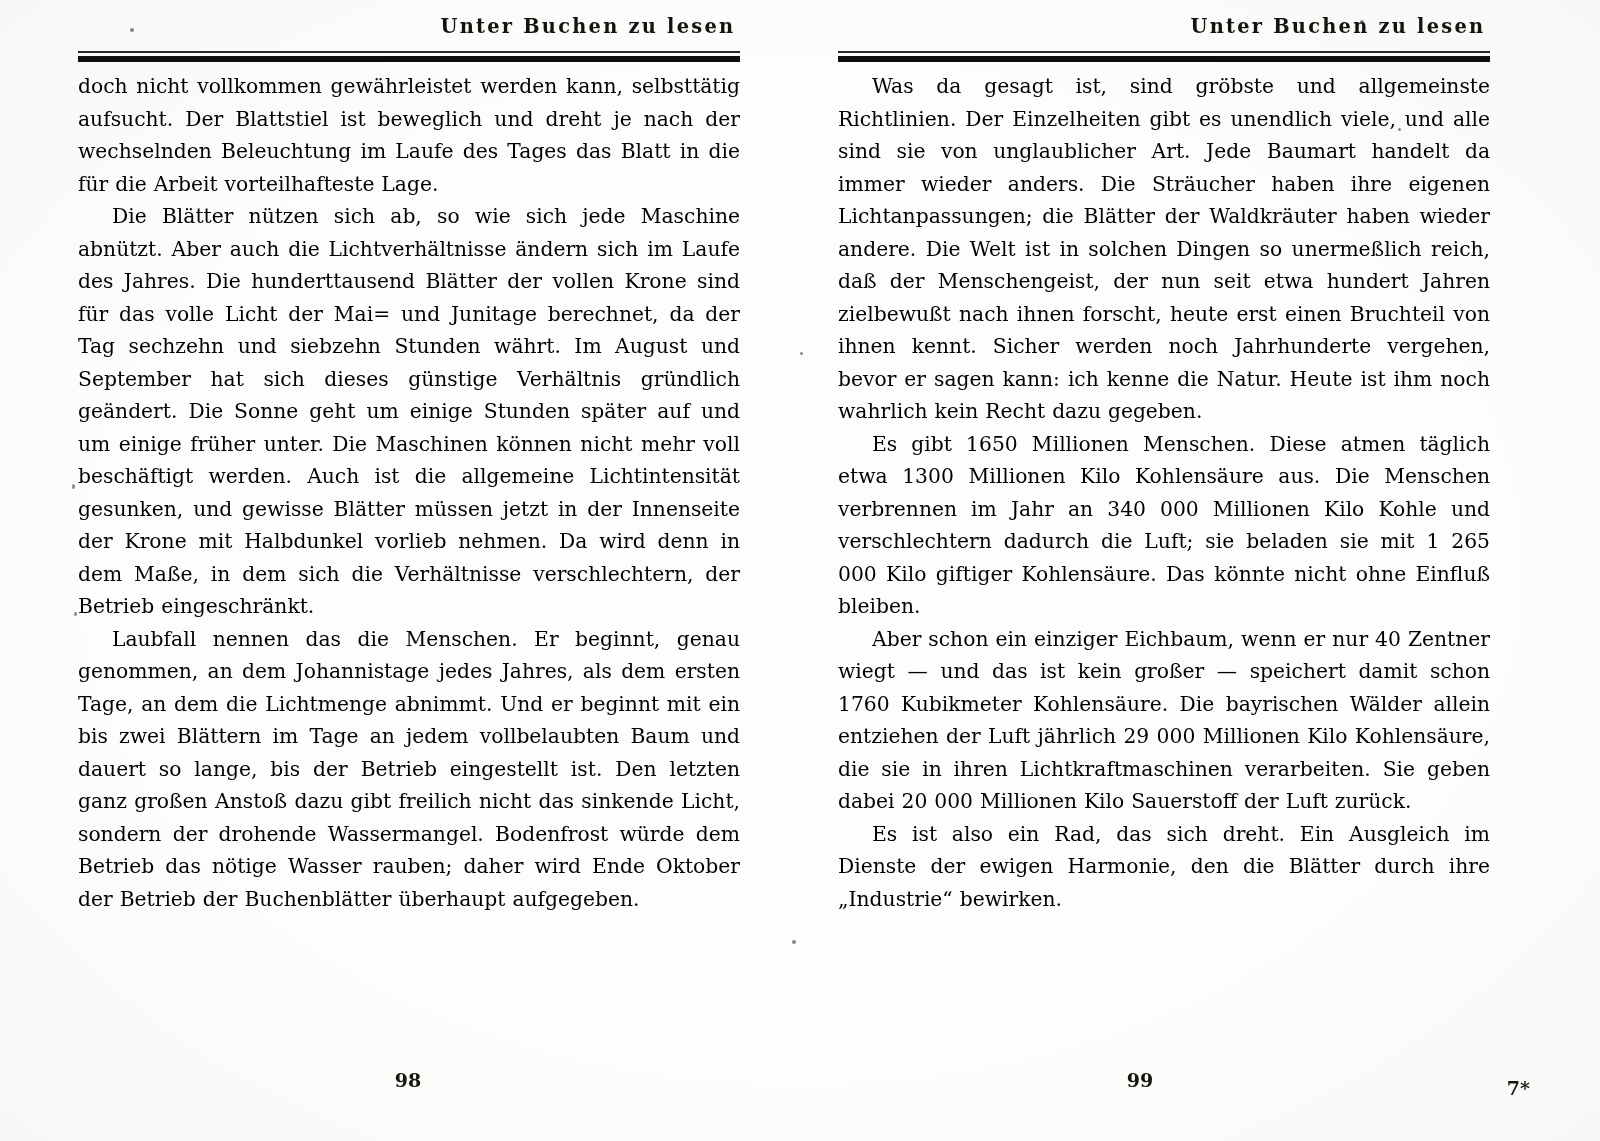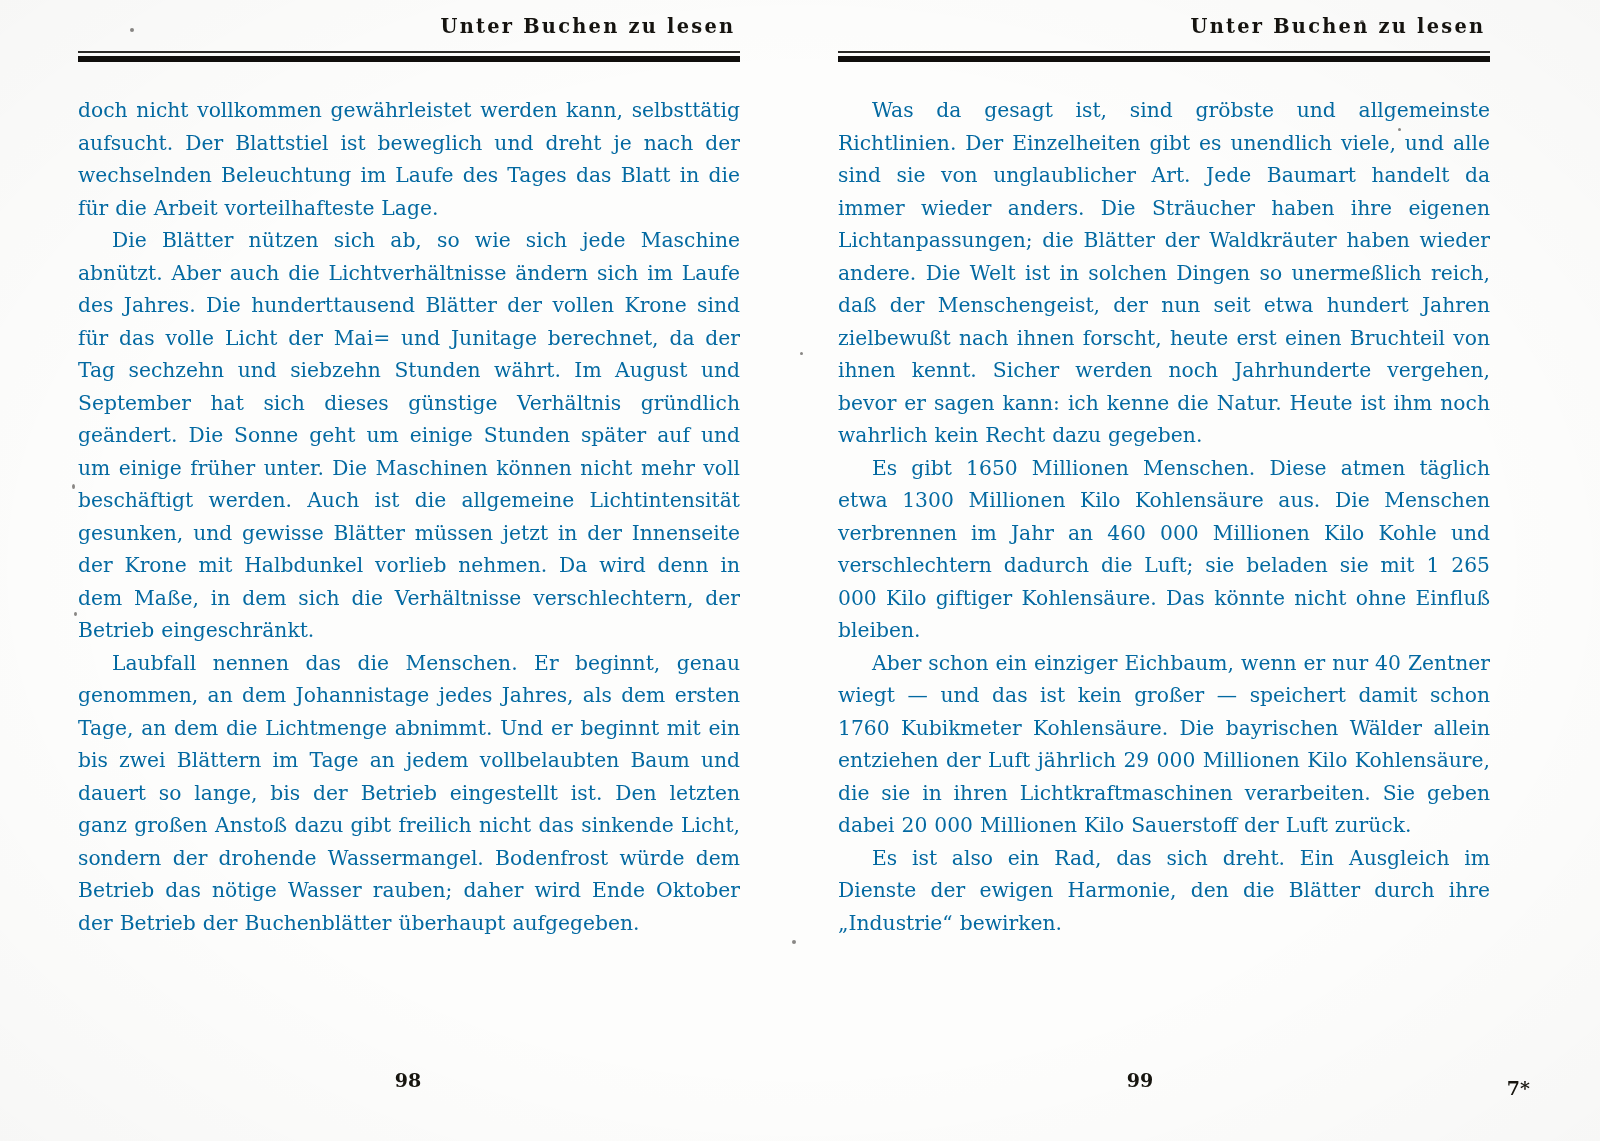--- a/index.html
+++ b/index.html
@@ -75,24 +75,24 @@
     margin-bottom: 3px;
     opacity: 0.92;
   }
   .rule-thick {
     height: 6px;
     background: #100e0c;
   }
 
   
   .col-body {
-    margin-top: 30px;
+    margin-top: 6px;
     font-size: 20.3px;
     line-height: 32.5px;
-    color: #0369a1;
+    color: #000000;
     text-align: justify;
     text-justify: inter-word;
     hyphens: none;
     word-spacing: 0.5px;
   }
 
   .col-body p {
     margin: 0;
     text-indent: 34px;
   }
@@ -178,21 +178,21 @@
       <div class="running-head">
         <span class="head-text">Unter Buchen zu lesen</span>
         <div class="rule-group">
           <div class="rule-thin"></div>
           <div class="rule-thick"></div>
         </div>
       </div>
 
       <div class="col-body">
         <p>Was da gesagt ist, sind gröbste und allgemeinste Richtlinien. Der Einzelheiten gibt es unendlich viele, und alle sind sie von unglaublicher Art. Jede Baumart handelt da immer wieder anders. Die Sträucher haben ihre eigenen Lichtanpassungen; die Blätter der Waldkräuter haben wieder andere. Die Welt ist in solchen Dingen so unermeßlich reich, daß der Menschengeist, der nun seit etwa hundert Jahren zielbewußt nach ihnen forscht, heute erst einen Bruchteil von ihnen kennt. Sicher werden noch Jahrhunderte vergehen, bevor er sagen kann: ich kenne die Natur. Heute ist ihm noch wahrlich kein Recht dazu gegeben.</p>
-        <p>Es gibt 1650 Millionen Menschen. Diese atmen täglich etwa 1300 Millionen Kilo Kohlensäure aus. Die Menschen verbrennen im Jahr an 460 000 Millionen Kilo Kohle und verschlechtern dadurch die Luft; sie beladen sie mit 1 265 000 Kilo giftiger Kohlensäure. Das könnte nicht ohne Einfluß bleiben.</p>
+        <p>Es gibt 1650 Millionen Menschen. Diese atmen täglich etwa 1300 Millionen Kilo Kohlensäure aus. Die Menschen verbrennen im Jahr an 340 000 Millionen Kilo Kohle und verschlechtern dadurch die Luft; sie beladen sie mit 1 265 000 Kilo giftiger Kohlensäure. Das könnte nicht ohne Einfluß bleiben.</p>
         <p>Aber schon ein einziger Eichbaum, wenn er nur 40 Zentner wiegt — und das ist kein großer — speichert damit schon 1760 Kubikmeter Kohlensäure. Die bayrischen Wälder allein entziehen der Luft jährlich 29 000 Millionen Kilo Kohlensäure, die sie in ihren Lichtkraftmaschinen verarbeiten. Sie geben dabei 20 000 Millionen Kilo Sauerstoff der Luft zurück.</p>
         <p>Es ist also ein Rad, das sich dreht. Ein Ausgleich im Dienste der ewigen Harmonie, den die Blätter durch ihre „Industrie“ bewirken.</p>
       </div>
 
       <div class="page-foot">
         <div class="folio">99</div>
         <div class="signature-mark">7*</div>
       </div>
 
       <div class="speck" style="left:560px; top:20px;  width:4px; height:4px;"></div>

